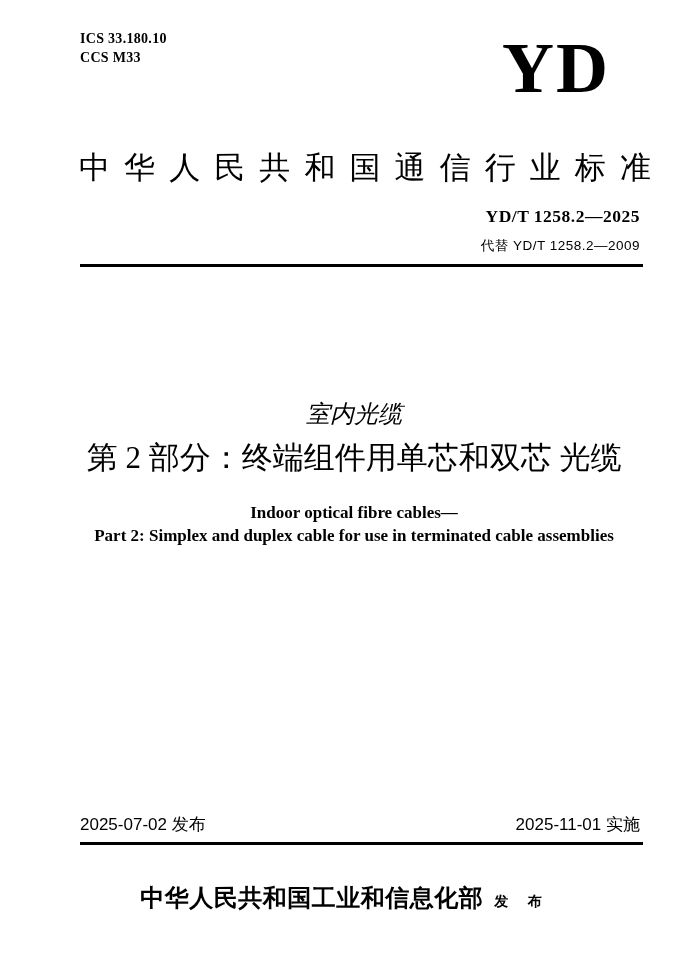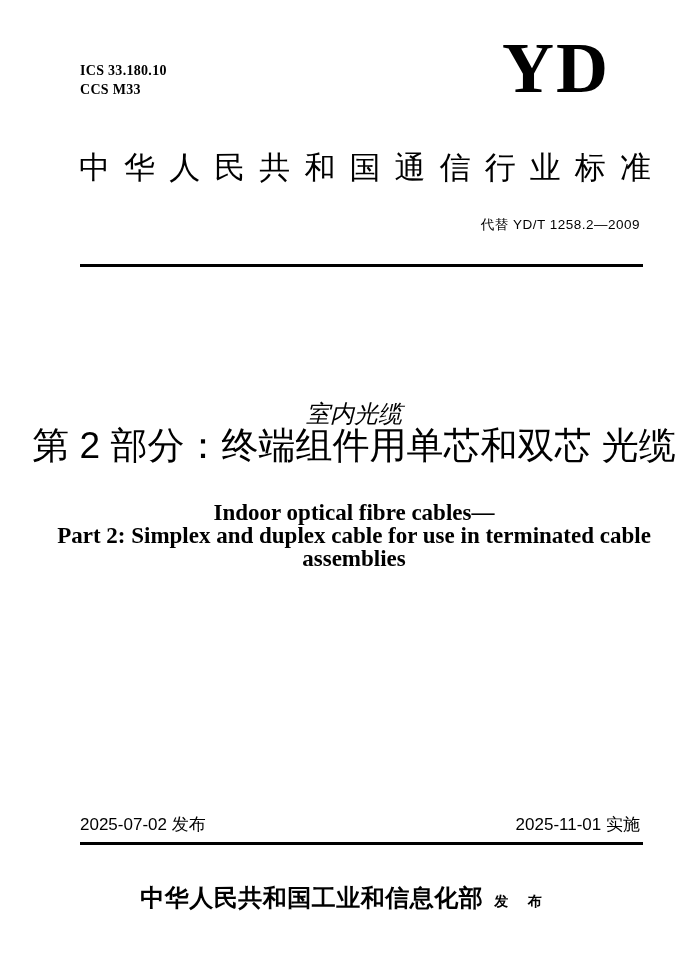--- a/index.html
+++ b/index.html
@@ -16,21 +16,20 @@
   }
   .ics-block {
     position: absolute;
     left: 80px;
     top: 29px;
     font-family: "Liberation Serif", "DejaVu Serif", serif;
     font-weight: bold;
     font-size: 14px;
     line-height: 19px;
     letter-spacing: 0.3px;
-    margin-top: 32px;
   }
   .yd-logo {
     position: absolute;
     top: 18px;
     right: 80px;
     font-family: "Liberation Serif", "DejaVu Serif", serif;
     font-weight: bold;
     font-size: 72px;
     line-height: 100px;
     letter-spacing: 2px;
@@ -73,26 +72,26 @@
   }
   .rule-top { top: 264px; height: 3px; }
   .rule-bottom { top: 842px; height: 3px; }
   .title-block {
     position: absolute;
     left: 20px;
     width: 668px;
     text-align: center;
   }
   .title-zh-1 { top: 396px; font-size: 24px; line-height: 36px; font-style: italic; }
-  .title-zh-2 { top: 426px; font-size: 37px; line-height: 40px; }
+  .title-zh-2 { top: 438px; font-size: 31px; line-height: 40px; font-family: Liberation Serif, serif; }
   .title-en {
     top: 501px;
     font-family: "Liberation Serif", "DejaVu Serif", serif;
     font-weight: bold;
-    font-size: 23px;
+    font-size: 17px;
     line-height: 23px;
   }
   .dates-row {
     position: absolute;
     left: 80px;
     top: 814px;
     width: 560px;
     display: flex;
     justify-content: space-between;
     font-size: 17px;
@@ -143,20 +142,21 @@
       <span>国</span>
       <span>通</span>
       <span>信</span>
       <span>行</span>
       <span>业</span>
       <span>标</span>
       <span>准</span>
     </div>
 
   <div class="std-number-block">
+    <div class="std-number">YD/T 1258.2—2025</div>
     <div class="std-replaces">代替 YD/T 1258.2—2009</div>
   </div>
 
   <div class="rule rule-top"></div>
 
   <div class="title-block title-zh-1">室内光缆</div>
   <div class="title-block title-zh-2">第 2 部分：终端组件用单芯和双芯 光缆</div>
 
   <div class="title-block title-en">
     <div>Indoor optical fibre cables—</div>

